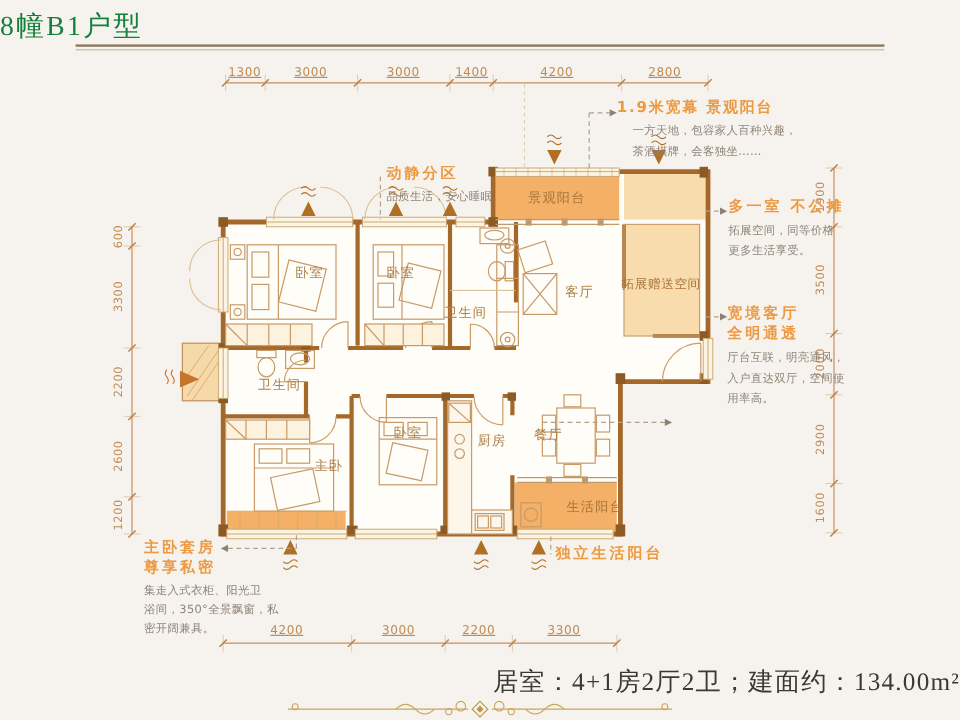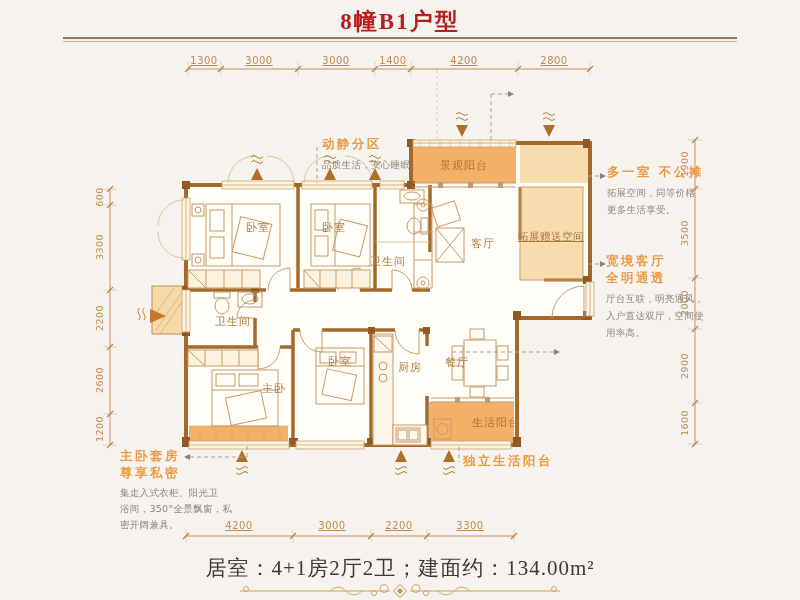--- a/index.html
+++ b/index.html
@@ -1,37 +1,37 @@
 <!DOCTYPE html>
 <html><head>
 <meta charset="utf-8">
 <style>
   html,body{margin:0;padding:0;background:#e9e6e0;}
   .stage{position:relative;width:800px;height:600px;margin:0 auto;background:#f6f3ee;overflow:hidden;
          font-family:"DejaVu Sans","Liberation Sans",sans-serif;}
-  .page-title{position:absolute;top:6px;left:0;width:100%;text-align:center;
-    font-family:"Liberation Serif","DejaVu Serif",serif;font-size:23px;font-weight:bold;
-    color:#b91c1c;letter-spacing:2px;white-space:nowrap;}
+  .page-title{position:absolute;top:6px;left:0;width:100%;
+    font-family:"Liberation Serif","DejaVu Serif",serif;font-size:23px;font-weight:normal;
+    color:#15803d;letter-spacing:2px;white-space:nowrap;}
   .divider{position:absolute;left:63px;right:63px;top:37px;height:2px;
     border-top:2px solid #8e7a62;border-bottom:1px solid #c9b69a;}
   svg.plan{position:absolute;left:0;top:0;}
   .dim-h{position:absolute;transform:translateX(-50%);font-size:10px;color:#c08a55;
     letter-spacing:0.5px;white-space:nowrap;text-decoration:underline;}
   .dim-v{position:absolute;transform:translate(-50%,-50%) rotate(-90deg);font-size:9.5px;
     color:#c08a55;letter-spacing:0.5px;white-space:nowrap;}
   .room-label{position:absolute;transform:translate(-50%,-50%);font-size:11px;color:#ad8049;
     letter-spacing:1px;white-space:nowrap;}
-  .room-label.small{font-size:10.5px;letter-spacing:0.5px;color:#a9763c;text-decoration:underline;}
+  .room-label.small{font-size:10.5px;letter-spacing:0.5px;color:#a9763c;}
   .room-label.onfill{color:#a9763c;}
   .callout{position:absolute;white-space:nowrap;}
   .co-title{font-size:12.5px;font-weight:bold;color:#ec9a43;letter-spacing:2.5px;line-height:17px;}
   .co-title.tight{letter-spacing:1.5px;}
   .co-body{font-size:9.5px;color:#8f8478;letter-spacing:0.3px;line-height:17px;margin-top:4px;}
   .co-body div{white-space:nowrap;}
-  .footer-line{position:absolute;top:554px;left:0;width:100%;text-align:center;
+  .footer-line{position:absolute;top:554px;left:0;width:100%;text-align:right;
     font-family:"Liberation Serif","DejaVu Serif",serif;font-size:21px;color:#3d3833;
     letter-spacing:1px;white-space:nowrap;}
 </style>
 </head>
 <body>
 
 <div class="stage">
 
   <div class="page-title">8幢B1户型</div>
   <div class="divider"></div>
@@ -362,20 +362,27 @@
   <span class="room-label" style="left:457px;top:362px">餐厅</span>
   <span class="room-label onfill" style="left:496px;top:422px">生活阳台</span>
 
   <div class="callout" style="left:322px;top:135px">
     <div class="co-title">动静分区</div>
     <div class="co-body">
         <div>品质生活，安心睡眠。</div>
       </div>
   </div>
 
+  <div class="callout" style="left:514px;top:80px">
+    <div class="co-title tight">1.9米宽幕 景观阳台</div>
+    <div class="co-body" style="margin-left:13px">
+      <div>一方天地，包容家人百种兴趣，</div>
+      <div>茶酒棋牌，会客独坐……</div>
+    </div>
+  </div>
 
   <div class="callout" style="left:607px;top:163px">
     <div class="co-title">多一室 不公摊</div>
     <div class="co-body">
       <div>拓展空间，同等价格</div>
       <div>更多生活享受。</div>
     </div>
   </div>
 
   <div class="callout" style="left:606px;top:252px">

